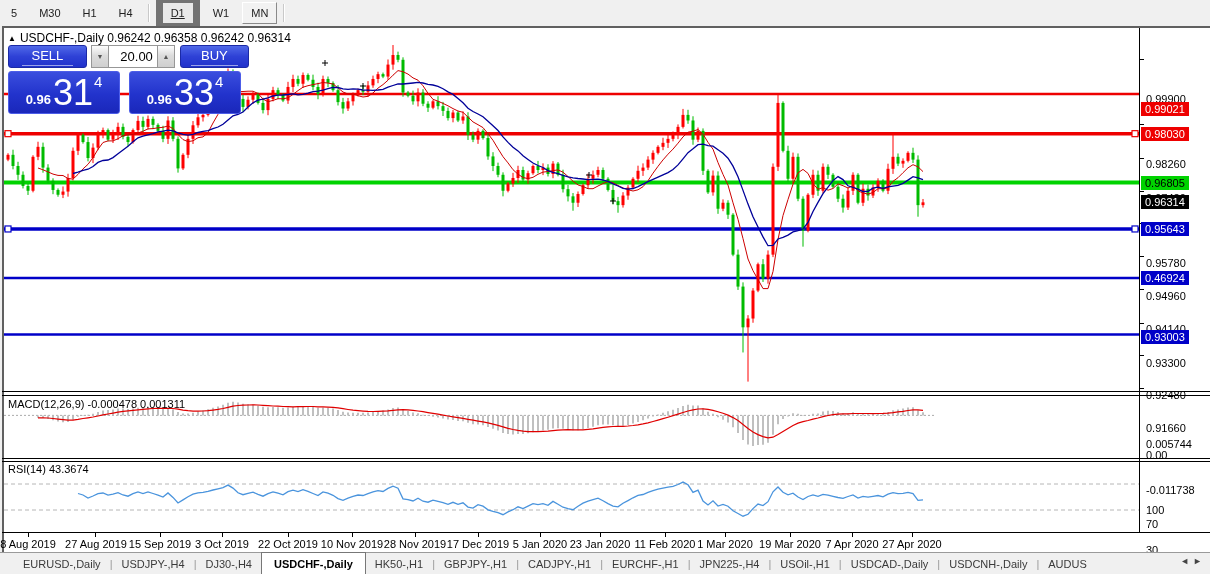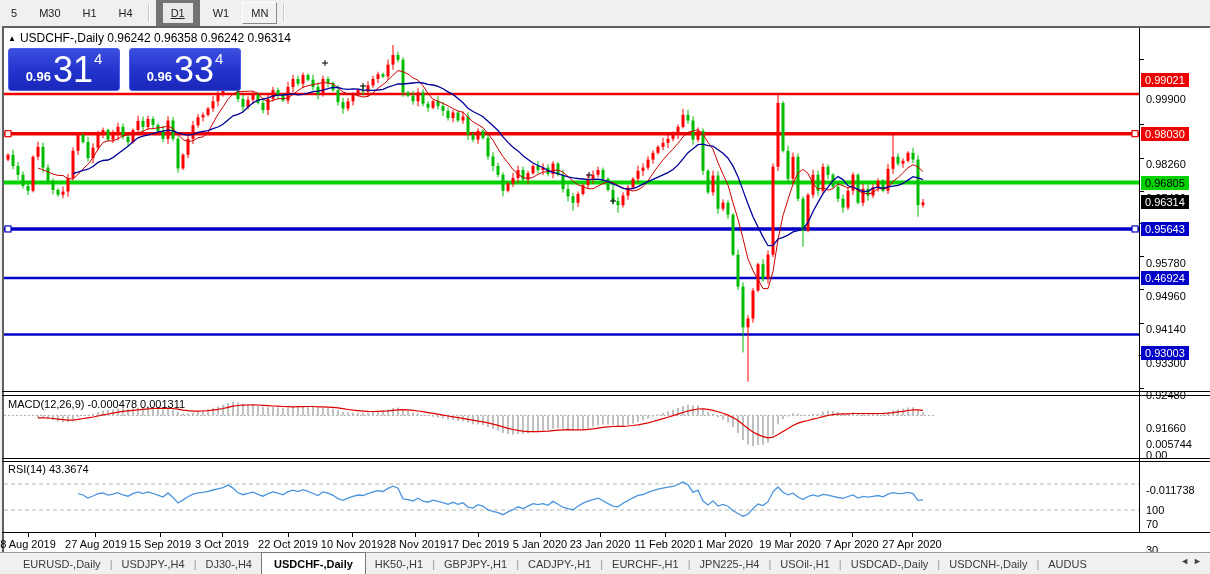--- a/index.html
+++ b/index.html
@@ -82,20 +82,33 @@
 
 <div id="chart-title">
   <span class="tri">▲</span><span>USDCHF-,Daily</span>
   <span>0.96242</span>
   <span>0.96358</span>
   <span>0.96242</span>
   <span>0.96314</span>
 </div>
 
 <div id="trade-panel">
+  <div id="trade-row1">
+    <div id="sell-btn" class="trade-btn">
+        <span class="u">SELL</span>
+      </div>
+    <div id="vol-group">
+      <div class="spin-btn">▼</div>
+      <input id="vol-input" value="20.00" style="">
+      <div class="spin-btn">▲</div>
+    </div>
+    <div id="buy-btn" class="trade-btn">
+        <span class="u">BUY</span>
+      </div>
+  </div>
   <div id="trade-row2">
     <div id="quote-bid" class="quote-box">
       <span class="quote-small">0.96</span>
       <span class="quote-big">31</span>
       <span class="quote-pip">4</span>
     </div>
     <div id="quote-ask" class="quote-box">
       <span class="quote-small">0.96</span>
       <span class="quote-big">33</span>
       <span class="quote-pip">4</span>
@@ -713,26 +726,26 @@
     <div class="axis-tick" style="top: 256.239px;"></div>
     <div class="axis-label" style="top: 250.239px;">0.94960</div>
     <div class="axis-tick" style="top: 288.98px;"></div>
     <div class="axis-label" style="top: 282.98px;">0.94140</div>
     <div class="axis-tick" style="top: 322.518px;"></div>
     <div class="axis-label" style="top: 316.518px;">0.93300</div>
     <div class="axis-tick" style="top: 355.258px;"></div>
     <div class="axis-label" style="top: 349.258px;">0.92480</div>
     <div class="axis-tick" style="top: 387.998px;"></div>
     <div class="axis-label" style="top: 381.998px;">0.91660</div>
-    <div class="price-badge" style="top: 73px; background: rgb(238, 0, 0); color: rgb(255, 255, 255);">0.99021</div>
+    <div class="price-badge" style="top: 102px; background: rgb(238, 0, 0); color: rgb(255, 255, 255);">0.99021</div>
     <div class="price-badge" style="top: 126.663px; background: rgb(238, 0, 0); color: rgb(255, 255, 255);">0.98030</div>
     <div class="price-badge" style="top: 175.574px; background: rgb(0, 211, 0); color: rgb(0, 0, 0);">0.96805</div>
     <div class="price-badge" style="top: 221.969px; background: rgb(0, 0, 200); color: rgb(255, 255, 255);">0.95643</div>
     <div class="price-badge" style="top: 270.88px; background: rgb(0, 0, 200); color: rgb(255, 255, 255);">0.46924</div>
-    <div class="price-badge" style="top: 346px; background: rgb(0, 0, 200); color: rgb(255, 255, 255);">0.93003</div>
+    <div class="price-badge" style="top: 330px; background: rgb(0, 0, 200); color: rgb(255, 255, 255);">0.93003</div>
     <div class="price-badge" style="top: 195.178px; background: rgb(0, 0, 0); color: rgb(255, 255, 255);">0.96314</div>
     <div class="axis-label" style="top: 398px;">0.005744</div>
     <div class="axis-label" style="top: 409px;">0.00</div>
     <div class="axis-label" style="top: 444px;">-0.011738</div>
     <div class="axis-label" style="top: 464px;">100</div>
     <div class="axis-label" style="top: 478px;">70</div>
     <div class="axis-label" style="top: 504px;">30</div>
     <div class="axis-label" style="top: 512px;">0</div>
     <div class="date-tick" style="left: 28px;"></div>
     <div class="date-label" style="left: 28px;">8 Aug 2019</div>

